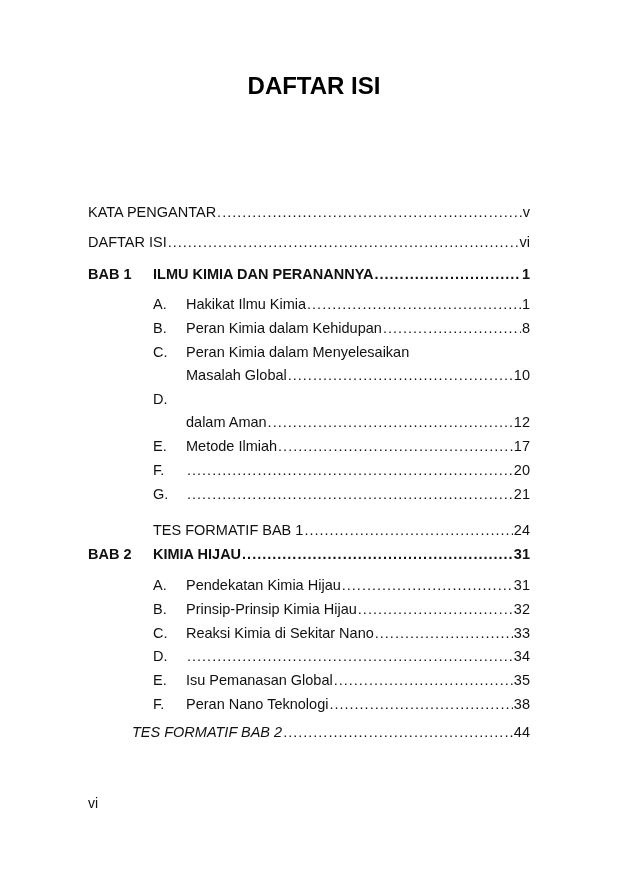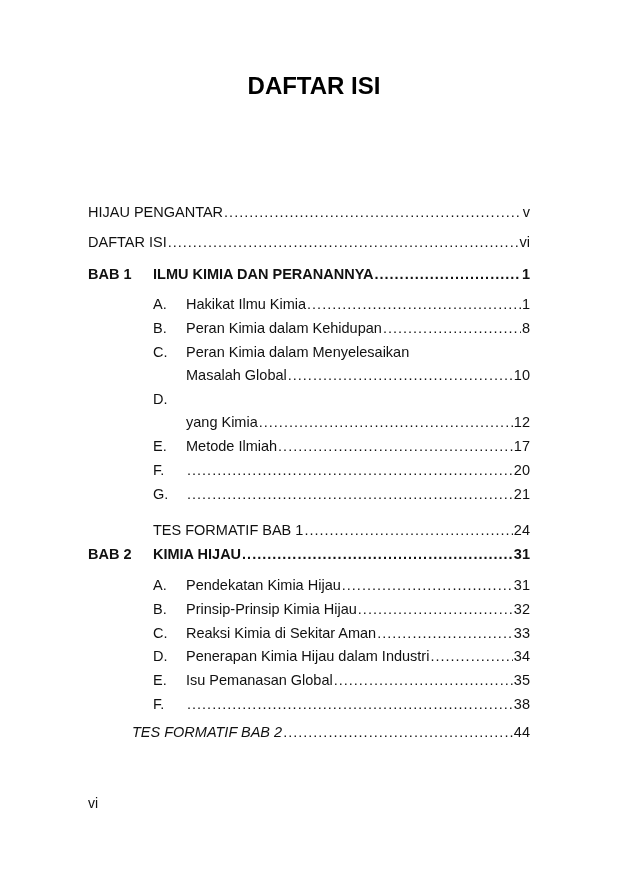--- a/index.html
+++ b/index.html
@@ -17,21 +17,21 @@
   .footer { position: absolute; left: 88px; top: 795px; font-size: 14px; }
 </style>
 </head>
 <body>
 
 <div class="title">DAFTAR ISI</div>
 
 <div class="toc">
 
   <div class="row" style="top:4px;">
-    <span class="lbl">HIJAU PENGANTAR</span>
+    <span class="lbl">KATA PENGANTAR</span>
     <span class="dots"></span>
     <span class="pg">v</span>
   </div>
   <div class="row" style="top:34px;">
     <span class="lbl">DAFTAR ISI</span>
     <span class="dots"></span>
     <span class="pg">vi</span>
   </div>
 
   <div class="row bold" style="top:66px;">
@@ -59,21 +59,21 @@
   </div>
   <div class="row" style="top:167px;">
     <span class="lbl" style="margin-left:98px;">Masalah Global</span>
     <span class="dots"></span>
     <span class="pg">10</span>
   </div>
   <div class="row" style="top:191px;">
     <span class="lbl" style="width:33px;margin-left:65px;">D.</span>
   </div>
   <div class="row" style="top:214px;">
-    <span class="lbl" style="margin-left:98px;">yang Kimia</span>
+    <span class="lbl" style="margin-left:98px;">dalam Aman</span>
     <span class="dots"></span>
     <span class="pg">12</span>
   </div>
   <div class="row" style="top:238px;">
     <span class="lbl" style="width:33px;margin-left:65px;">E.</span>
     <span class="lbl">Metode Ilmiah</span>
     <span class="dots"></span>
     <span class="pg">17</span>
   </div>
   <div class="row" style="top:262px;">
@@ -106,38 +106,38 @@
     <span class="pg">31</span>
   </div>
   <div class="row" style="top:401px;">
     <span class="lbl" style="width:33px;margin-left:65px;">B.</span>
     <span class="lbl">Prinsip-Prinsip Kimia Hijau</span>
     <span class="dots"></span>
     <span class="pg">32</span>
   </div>
   <div class="row" style="top:425px;">
     <span class="lbl" style="width:33px;margin-left:65px;">C.</span>
-    <span class="lbl">Reaksi Kimia di Sekitar Aman</span>
+    <span class="lbl">Reaksi Kimia di Sekitar Nano</span>
     <span class="dots"></span>
     <span class="pg">33</span>
   </div>
   <div class="row" style="top:448px;">
     <span class="lbl" style="width:33px;margin-left:65px;">D.</span>
-    <span class="lbl">Penerapan Kimia Hijau dalam Industri</span>
     <span class="dots"></span>
     <span class="pg">34</span>
   </div>
   <div class="row" style="top:472px;">
     <span class="lbl" style="width:33px;margin-left:65px;">E.</span>
     <span class="lbl">Isu Pemanasan Global</span>
     <span class="dots"></span>
     <span class="pg">35</span>
   </div>
   <div class="row" style="top:496px;">
     <span class="lbl" style="width:33px;margin-left:65px;">F.</span>
+    <span class="lbl">Peran Nano Teknologi</span>
     <span class="dots"></span>
     <span class="pg">38</span>
   </div>
   <div class="row" style="top:524px;">
     <span class="lbl" style="margin-left:44px;font-style:italic;">TES FORMATIF BAB 2</span>
     <span class="dots"></span>
     <span class="pg">44</span>
   </div>
 </div>
 

